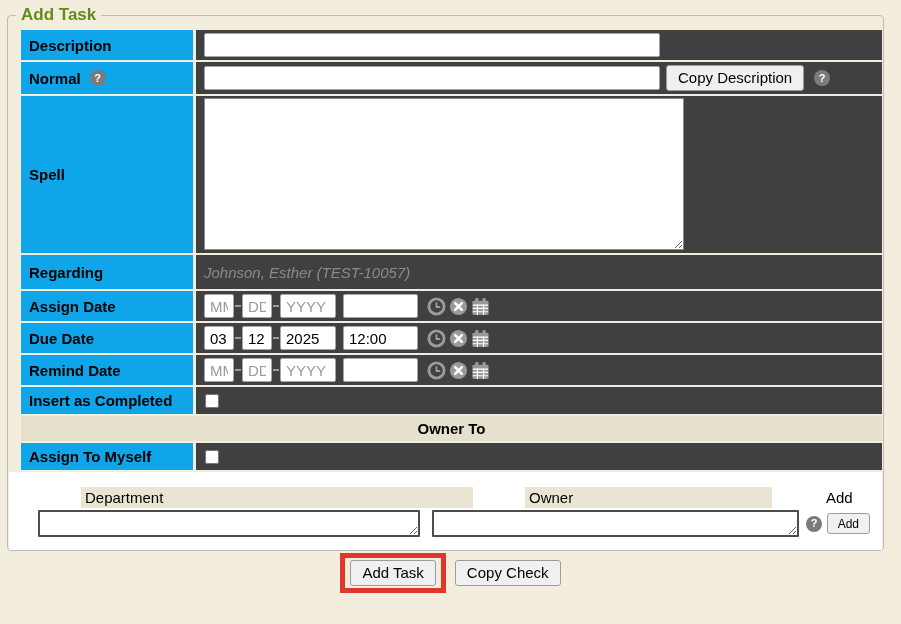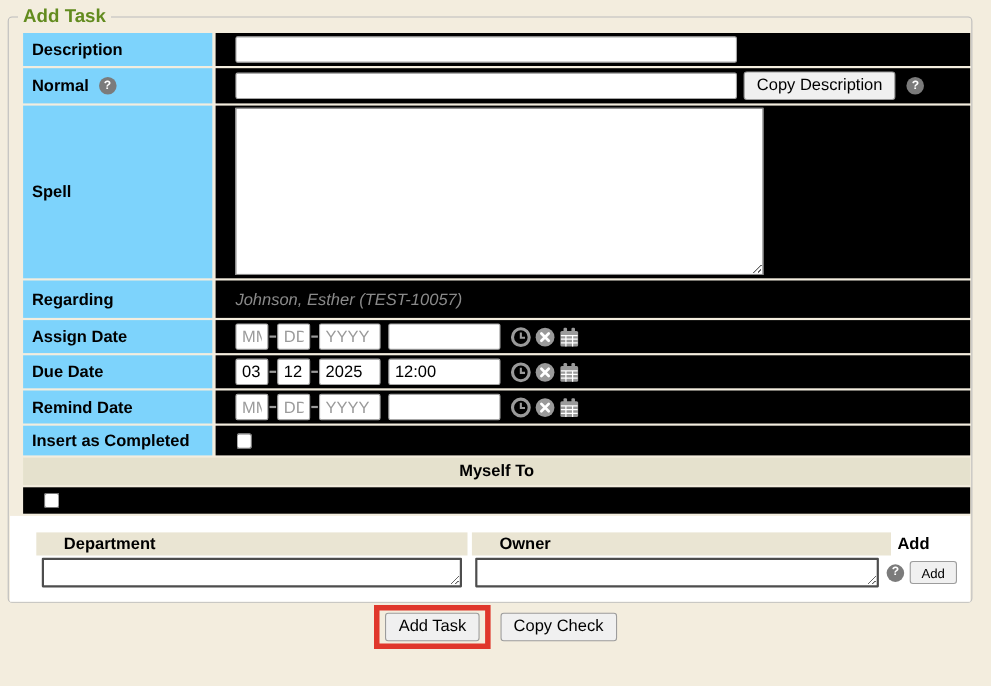--- a/index.html
+++ b/index.html
@@ -21,28 +21,28 @@
     color: #628b1e;
     font-weight: bold;
     font-size: 17px;
     padding: 0 5px;
     margin-left: 7px;
   }
   .rows { margin-left: 12px; }
   .row { display: flex; gap: 3px; margin-bottom: 2px; }
   .lbl {
     width: 172px; flex: 0 0 172px;
-    background: #7dd3fc;
+    background: #0ea5e9;
     font-weight: bold;
     padding: 5px 4px 5px 8px;
     display: flex; align-items: center; gap: 9px;
   }
   .val {
-    flex: 1; background: #000000;
-    padding: 3px 18px;
+    flex: 1; background: #404040;
+    padding: 3px 8px;
     display: flex; align-items: center;
   }
   .val.top { align-items: flex-start; padding-top: 2px; }
   .row-regarding .val { min-height: 34px; color: #8a8a8a; font-style: italic; }
   .row-regarding .lbl { align-items: center; }
 
   input[type="text"] {
     border: 1px solid #a6a6a6;
     border-radius: 2px;
     height: 24px;
@@ -101,21 +101,21 @@
     font-size: 15px;
     height: 25px;
     border: 1px solid #6e6e6e;
     border-radius: 4px;
     background: #fff;
     padding: 0 2px;
   }
 
   .date-box { width: 30px; height: 23px; }
   .year-box { width: 56px; height: 23px; }
-  .time-box { width: 102px; height: 23px; margin-left: 7px; }
+  .time-box { width: 75px; height: 23px; margin-left: 7px; }
   .dash { width: 6px; height: 2px; background: #9b9b9b; margin: 0 1px; align-self: center; }
   .date-icons { display: flex; align-items: center; gap: 3px; margin-left: 9px; }
   .icon-btn { width: 19px; height: 19px; display: inline-flex; cursor: pointer; }
   .icon-btn svg { width: 19px; height: 19px; }
 
   input[type="checkbox"] {
     width: 14px; height: 14px;
     margin: 2px 0 2px 1px;
     accent-color: #fff;
   }
@@ -127,21 +127,21 @@
     padding: 4px 0;
     margin-bottom: 2px;
   }
 
   .white-block {
     background: #fff;
     margin-left: 0;
     padding: 15px 12px 13px 24px;
   }
   .assign-table-header { display: flex; gap: 4px; margin-bottom: 2px; }
-  .ath-cell { background: #eae5d3; font-weight: bold; padding: 2px 25px; }
+  .ath-cell { background: #eae5d3; font-weight: normal; padding: 2px 4px; margin-left: 48px; }
   .ath-dept { flex: 0 0 392px; }
   .ath-owner { flex: 1; }
   .ath-add { flex: 0 0 46px; background: transparent; padding-left: 2px; }
   .assign-table-row { display: flex; align-items: center; padding-left: 5px; margin-top: 2px; }
   .assignee-area {
     height: 27px;
     border: 2px solid #4d4d4d;
     border-radius: 1px;
     resize: both;
   }
@@ -305,23 +305,24 @@
       </div>
     </div>
 
     <div class="row">
       <div class="lbl">Insert as Completed</div>
       <div class="val">
         <input type="checkbox" style="">
       </div>
     </div>
 
-    <div class="section-header">Myself To</div>
-
-    <div class="row">
+    <div class="section-header">Owner To</div>
+
+    <div class="row">
+      <div class="lbl">Assign To Myself</div>
       <div class="val">
         <input type="checkbox" style="">
       </div>
     </div>
   </div>
 
   <div class="white-block">
     <div class="assign-table-header">
       <div class="ath-cell ath-dept">Department</div>
       <div class="ath-cell ath-owner">Owner</div>

